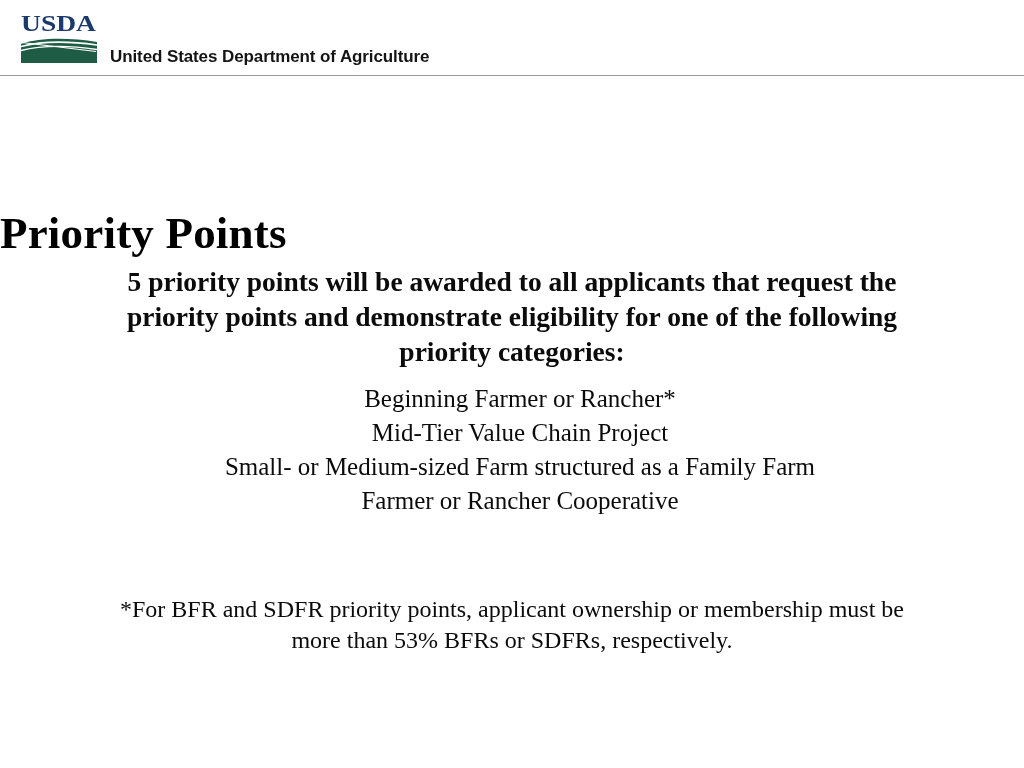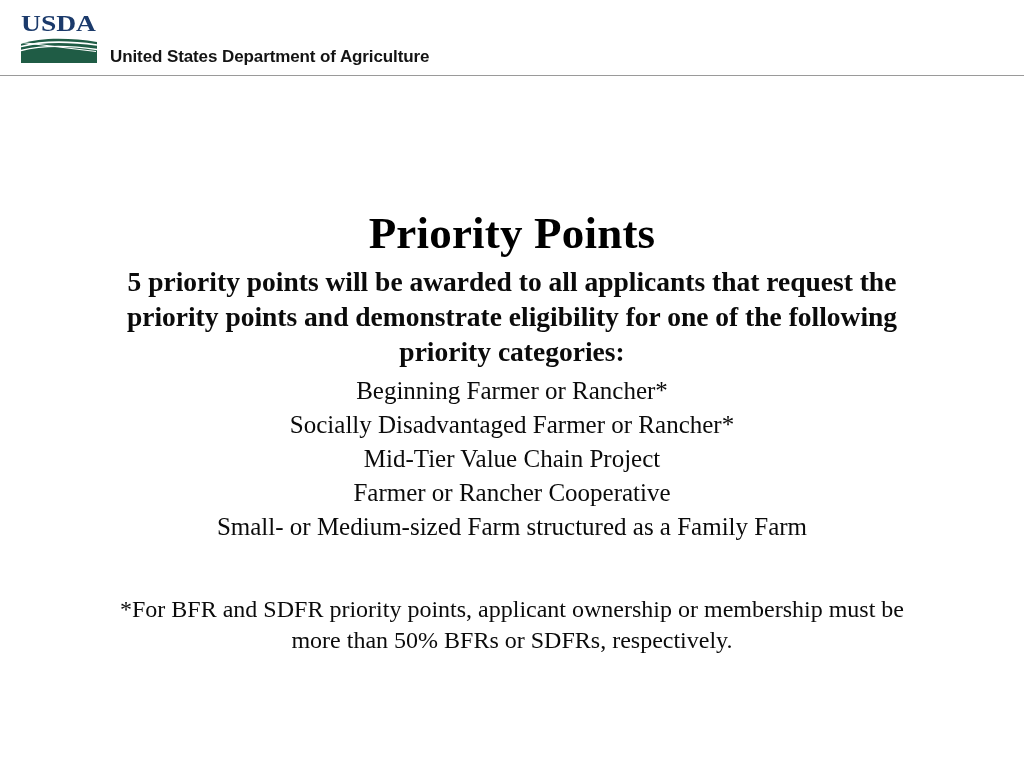--- a/index.html
+++ b/index.html
@@ -69,21 +69,20 @@
     top: 76px;
     width: 1024px;
     height: 692px;
   }
 
   .slide-title {
     position: absolute;
     left: 0;
     top: 104px;
     width: 1024px;
-    text-align: center;
     font-size: 45px;
     font-weight: bold;
     line-height: 1.05;
     letter-spacing: 0.2px;
     color: #000000;
   }
 
   .intro-paragraph {
     position: absolute;
     left: 122px;
@@ -96,21 +95,21 @@
     font-weight: bold;
   }
 
   .category-list {
     position: absolute;
     left: 92px;
     top: 298px;
     width: 840px;
     text-align: center;
     list-style: none;
-    margin: 0;
+    margin: 8px;
     padding: 0;
   }
   .category-list li {
     font-size: 25px;
     line-height: 34px;
     color: #0b0b0b;
     white-space: nowrap;
   }
 
   .footnote {
@@ -147,20 +146,19 @@
 </div>
 
 <div class="slide-body">
 
   <h1 class="slide-title">Priority Points</h1>
 
   <p class="intro-paragraph">5 priority points will be awarded to all applicants that request the priority points and demonstrate eligibility for one of the following priority categories:</p>
 
   <ul class="category-list">
     <li>Beginning Farmer or Rancher*</li>
-    <li>Socially Disadvantaged Farmer or Rancher*</li>
     <li>Mid-Tier Value Chain Project</li>
+    <li>Small- or Medium-sized Farm structured as a Family Farm</li>
     <li>Farmer or Rancher Cooperative</li>
-    <li>Small- or Medium-sized Farm structured as a Family Farm</li>
   </ul>
 
-  <p class="footnote">*For BFR and SDFR priority points, applicant ownership or membership must be more than 50% BFRs or SDFRs, respectively.</p>
+  <p class="footnote">*For BFR and SDFR priority points, applicant ownership or membership must be more than 53% BFRs or SDFRs, respectively.</p>
 </div>
 
 </body></html>

